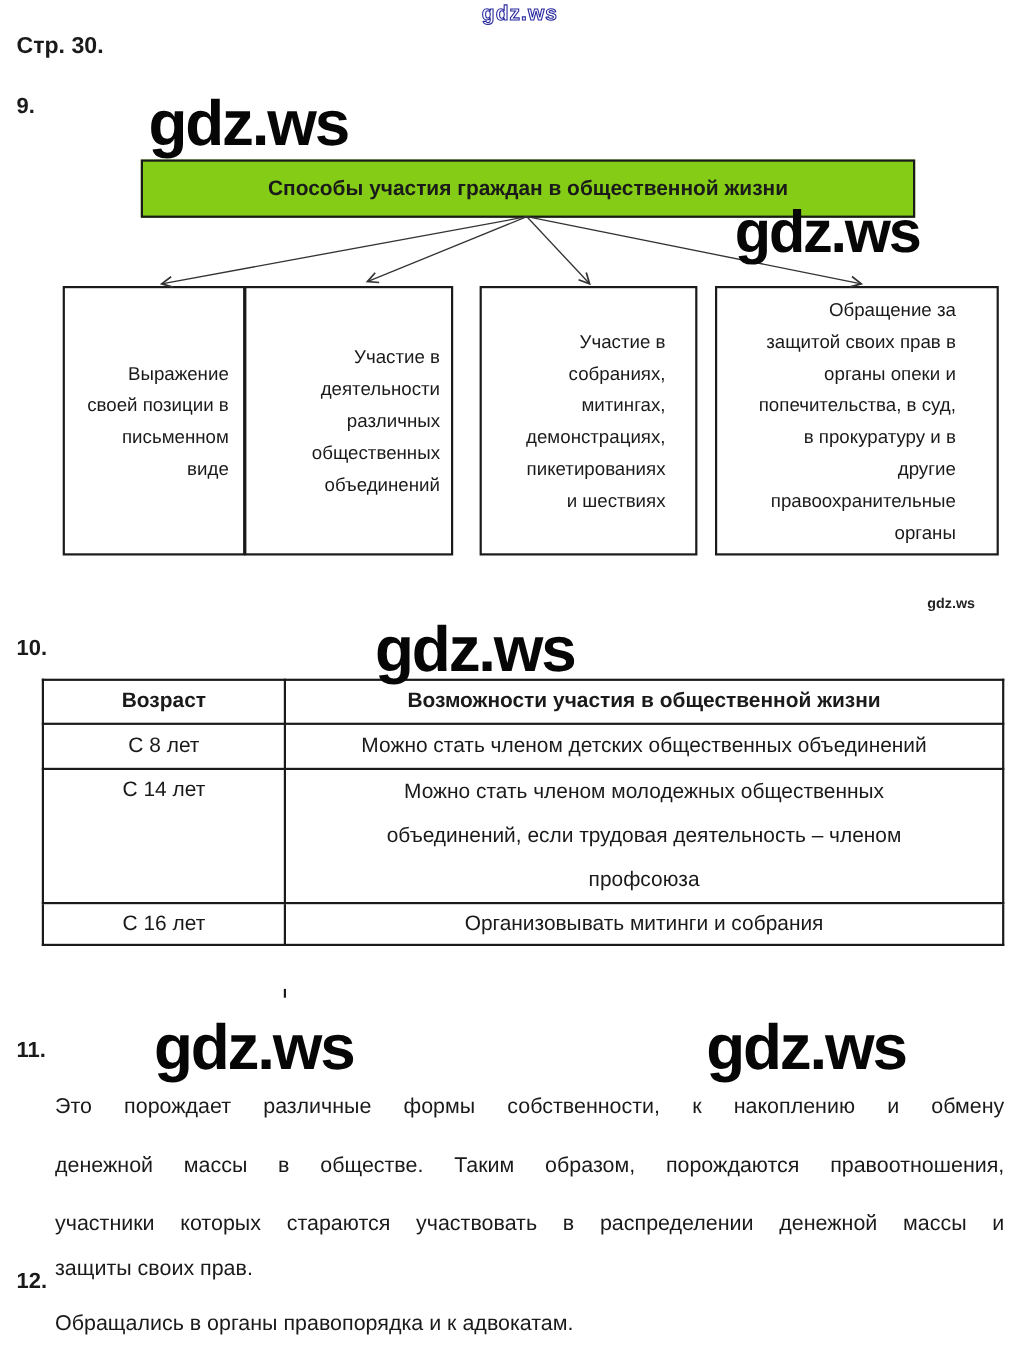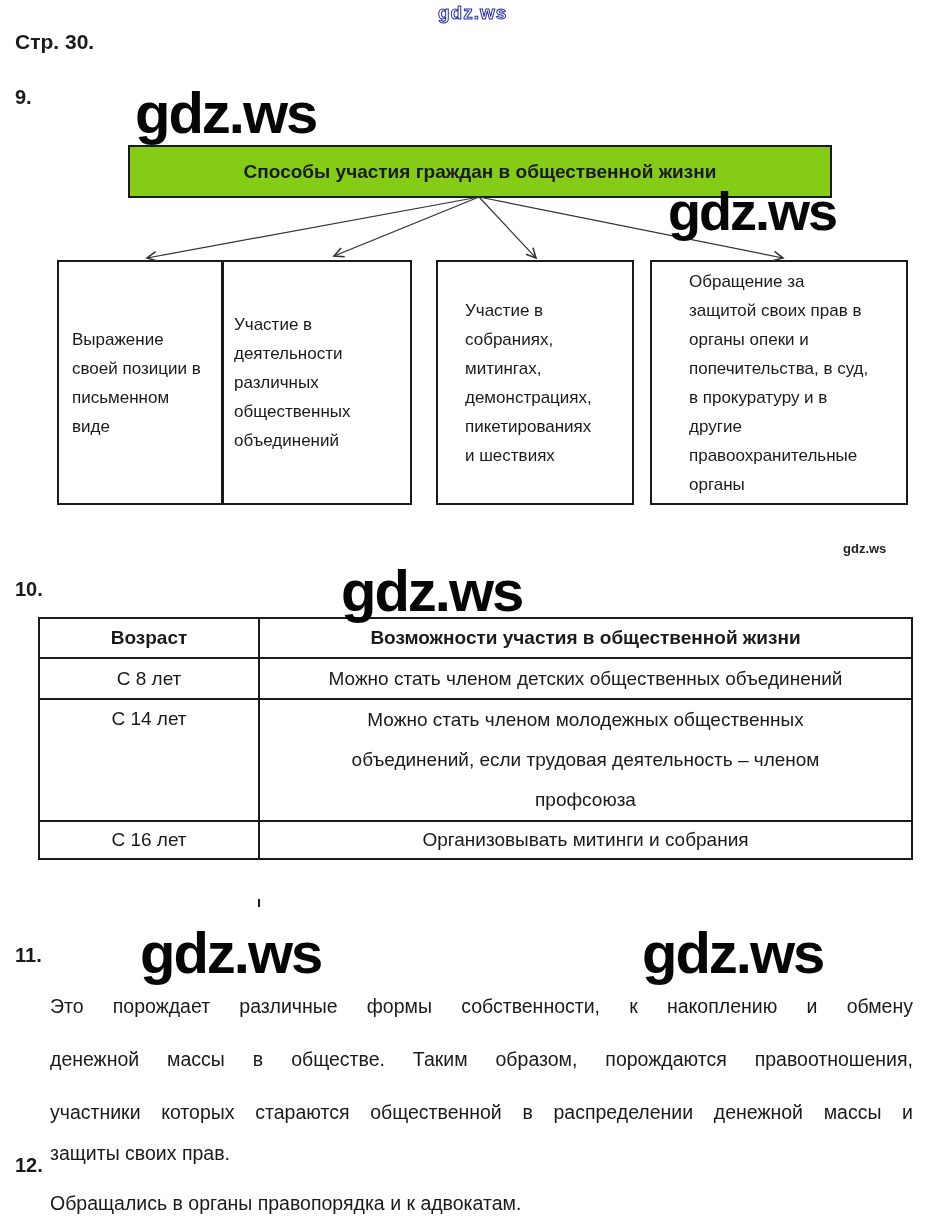--- a/index.html
+++ b/index.html
@@ -23,21 +23,21 @@
   .page-label{position:absolute;left:15px;top:30px;font-size:21px;font-weight:700;}
   .qnum{position:absolute;left:15px;font-size:20px;font-weight:700;}
   .q9{top:86px;} .q10{top:578px;} .q11{top:944px;} .q12{top:1154px;}
 
   
   .title-box{position:absolute;left:128px;top:145px;width:700px;height:49px;
              border:2px solid #1a1a1a;display:flex;align-items:center;justify-content:center;
              font-size:19px;font-weight:700;text-align:center;background:#84cc16;}
   .arrows{position:absolute;left:0;top:196px;z-index:1;}
   .dbox{position:absolute;top:260px;height:245px;border:2px solid #1a1a1a;
-        display:flex;align-items:center;justify-content:center;text-align:left;
+        display:flex;align-items:center;justify-content:center;text-align:right;
         font-size:17px;line-height:29px;box-sizing:border-box;}
   .dbox1{left:57px;width:166px;padding:0 13px;}
   .dbox2{left:222px;width:190px;padding:0 10px;}
   .dbox3{left:436px;width:198px;padding:0 27px;}
   .dbox4{left:650px;width:258px;padding:0 37px;}
 
   
   .tbl{position:absolute;left:38px;top:617px;width:875px;border-collapse:collapse;
        font-size:19px;table-layout:fixed;z-index:2;}
   .tbl td,.tbl th{border:2px solid #1a1a1a;text-align:center;vertical-align:middle;
@@ -113,20 +113,20 @@
       <td>Организовывать митинги и собрания</td>
     </tr>
   </tbody>
     </table>
   <div class="tbl-stub"></div>
 
   <div class="qnum q11">11.</div>
   <div class="para11">
     <div class="jline">Это порождает различные формы собственности, к накоплению и обмену</div>
     <div class="jline">денежной массы в обществе. Таким образом, порождаются правоотношения,</div>
-    <div class="jline">участники которых стараются общественной в распределении денежной массы и</div>
+    <div class="jline">участники которых стараются участвовать в распределении денежной массы и</div>
     <div class="lline">защиты своих прав.</div>
   </div>
 
   <div class="qnum q12">12.</div>
   <div class="para12">Обращались в органы правопорядка и к адвокатам.</div>
 
 </div>
 
 </body></html>

